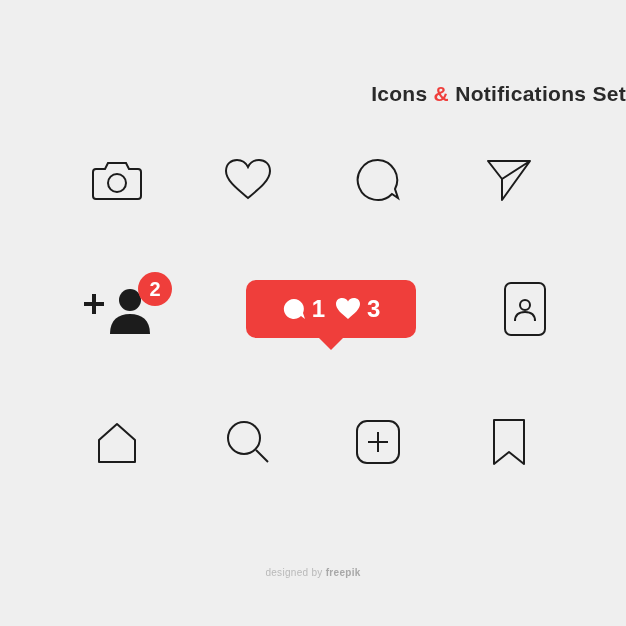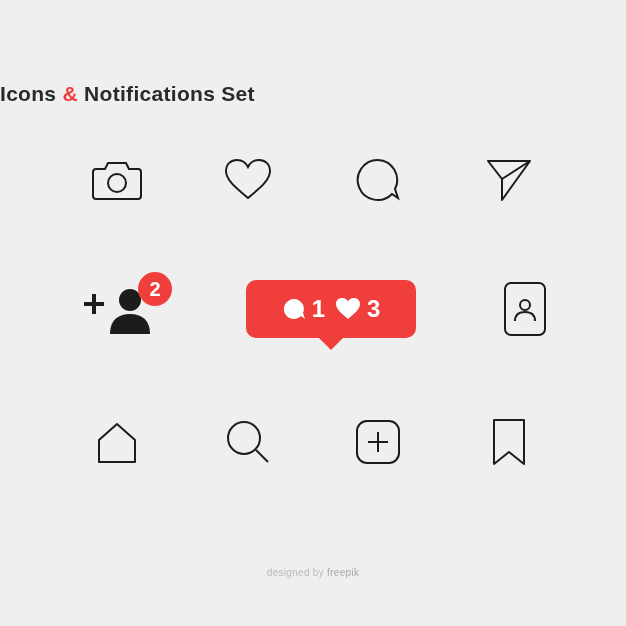--- a/index.html
+++ b/index.html
@@ -8,21 +8,21 @@
     height: 626px;
     background: #efefef;
     font-family: Arial, Helvetica, sans-serif;
     position: relative;
   }
   .title {
     position: absolute;
     top: 82px;
     left: 0;
     width: 100%;
-    text-align: left;
+    text-align: right;
     font-size: 21px;
     font-weight: bold;
     color: #2a2a2a;
     letter-spacing: 0.3px;
   }
   .title .amp { color: #ef3e3b; }
   .row {
     position: absolute;
     left: 0;
     width: 100%;
@@ -87,21 +87,21 @@
   .credit {
     position: absolute;
     bottom: 48px;
     left: 0;
     width: 100%;
     text-align: center;
     font-size: 10px;
     color: #b9b9b9;
     letter-spacing: 0.3px;
   }
-  .credit .brand { font-weight: normal; color: #a8a8a8; }
+  .credit .brand { font-weight: bold; color: #a8a8a8; }
 </style>
 </head>
 <body>
 
 <div class="title">
   <span>Icons </span><span class="amp">&amp;</span><span> Notifications Set</span>
 </div>
 
 <div class="row row1">
   <div class="cell">

